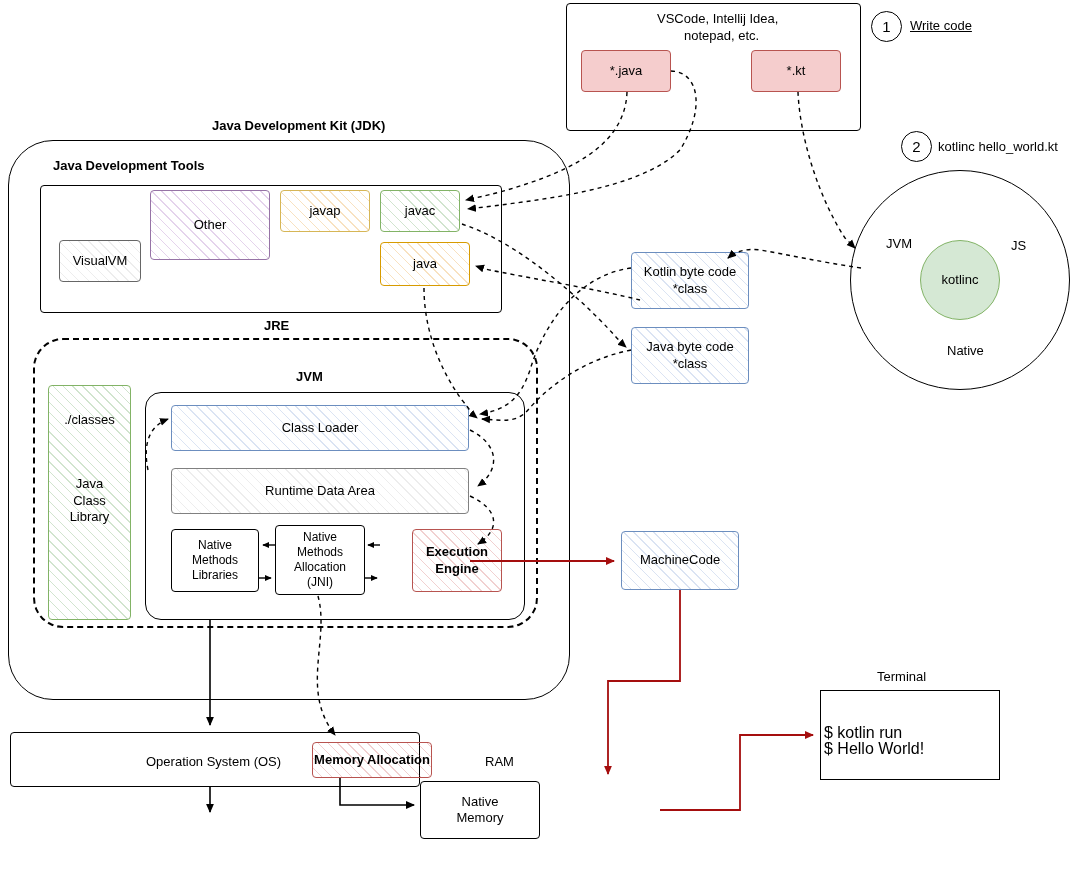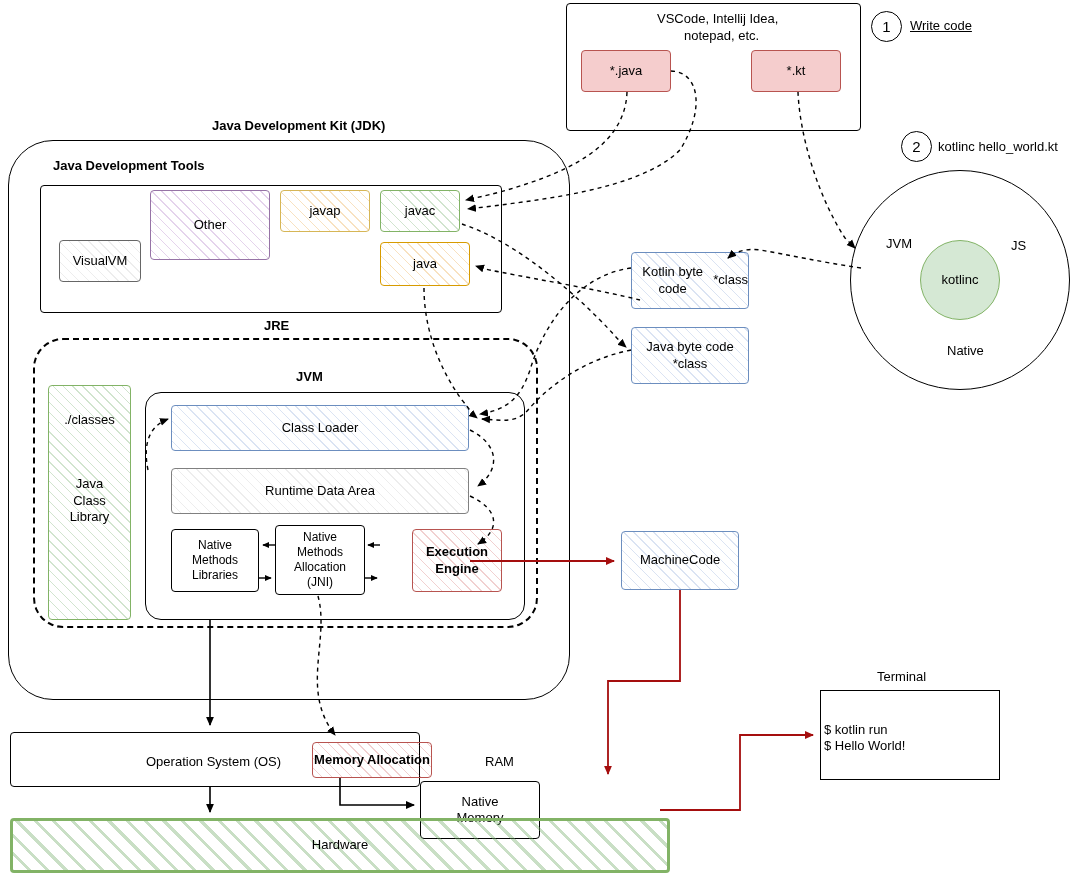--- a/index.html
+++ b/index.html
@@ -13,21 +13,21 @@
   .t12{font-size:12px;}
   .t13{font-size:13px;}
   .hatch-gray{background-image:repeating-linear-gradient(45deg,transparent 0 6px,rgba(0,0,0,.07) 6px 7px);}
   .hatch-purple{background-image:repeating-linear-gradient(45deg,transparent 0 6px,rgba(150,80,180,.25) 6px 7px);}
   .hatch-orange{background-image:repeating-linear-gradient(45deg,transparent 0 6px,rgba(230,150,30,.28) 6px 7px);}
   .hatch-green{background-image:repeating-linear-gradient(45deg,transparent 0 6px,rgba(90,160,80,.28) 6px 7px);}
   .hatch-blue{background-image:repeating-linear-gradient(45deg,transparent 0 6px,rgba(90,130,200,.22) 6px 7px);}
   .hatch-red{background-image:repeating-linear-gradient(45deg,transparent 0 6px,rgba(200,70,70,.25) 6px 7px);margin-left:32px;}
   .hatch-greenbig{background-image:repeating-linear-gradient(45deg,transparent 0 10px,rgba(120,175,110,.40) 10px 13px);}
   .term{position:absolute;box-sizing:border-box;border:1px solid #000;background:#fff;}
-  .term-txt{position:absolute;font-size:13px;line-height:1.45;white-space:pre;}
+  .term-txt{position:absolute;font-size:16px;line-height:1.45;white-space:pre;}
   .num{position:absolute;border:1px solid #000;border-radius:50%;display:flex;align-items:center;justify-content:center;font-size:15px;background:#fff;}
   .ul{text-decoration:underline;}
 </style>
 </head>
 <body>
 
 <div id="stage">
 
   <div class="num" style="left:871px;top:11px;width:29px;height:29px;">
     <span>1</span>
@@ -102,21 +102,21 @@
     <span>Native</span>
     <span>Methods</span>
     <span>Allocation</span>
     <span>(JNI)</span>
   </div>
   <div class="box rb t13 b hatch-red" style="left:380px;top:529px;width:90px;height:63px;border:1.5px solid #b85450;flex-direction:column;">
     <span>Execution</span>
     <span>Engine</span>
   </div>
 
-  <div class="box rb t13 hatch-blue" style="left:631px;top:252px;width:118px;height:57px;border:1.5px solid #6c8ebf;flex-direction:row;">
+  <div class="box rb t13 hatch-blue" style="left:631px;top:252px;width:118px;height:57px;border:1.5px solid #6c8ebf;flex-direction:column;">
     <span>Kotlin byte code</span>
     <span>*class</span>
   </div>
   <div class="box rb t13 hatch-blue" style="left:631px;top:327px;width:118px;height:57px;border:1.5px solid #6c8ebf;flex-direction:column;">
     <span>Java byte code</span>
     <span>*class</span>
   </div>
 
   <div class="box rb t13 hatch-blue" style="left:621px;top:531px;width:118px;height:59px;border:1.5px solid #6c8ebf;flex-direction:row;">
     <span>Machine</span>
@@ -136,23 +136,20 @@
   <div class="box t13 b hatch-red" style="left:280px;top:742px;width:120px;height:36px;border:1.5px solid #b85450;border-radius:4px;">
     <span>Memory Allocation</span>
   </div>
 
   <div class="lbl t13" style="left:485px;top:754px;">RAM</div>
   <div class="box rb t13" style="left:420px;top:781px;width:120px;height:58px;border:1.5px solid #000;background:transparent;flex-direction:column;">
     <span>Native</span>
     <span>Memory</span>
   </div>
 
-  <div class="box rb t13 hatch-greenbig" style="left:10px;top:818px;width:660px;height:55px;border:3px solid #82b366;">
-    <span>Hardware</span>
-  </div>
 
   <div class="lbl t13" style="left:877px;top:669px;">Terminal</div>
   <div class="term" style="left:820px;top:690px;width:180px;height:90px;"></div>
   <div class="term-txt" style="left:824px;top:721px;">$ kotlin run</div>
   <div class="term-txt" style="left:824px;top:737px;">$ Hello World!</div>
 
   <svg id="wires" viewBox="0 0 1071 882">
     <defs>
       <marker id="ah-k" markerWidth="9" markerHeight="9" refX="8" refY="4.5" orient="auto" markerUnits="userSpaceOnUse">
         <path d="M0,0.6 L9,4.5 L0,8.4 z" fill="#000"></path>

